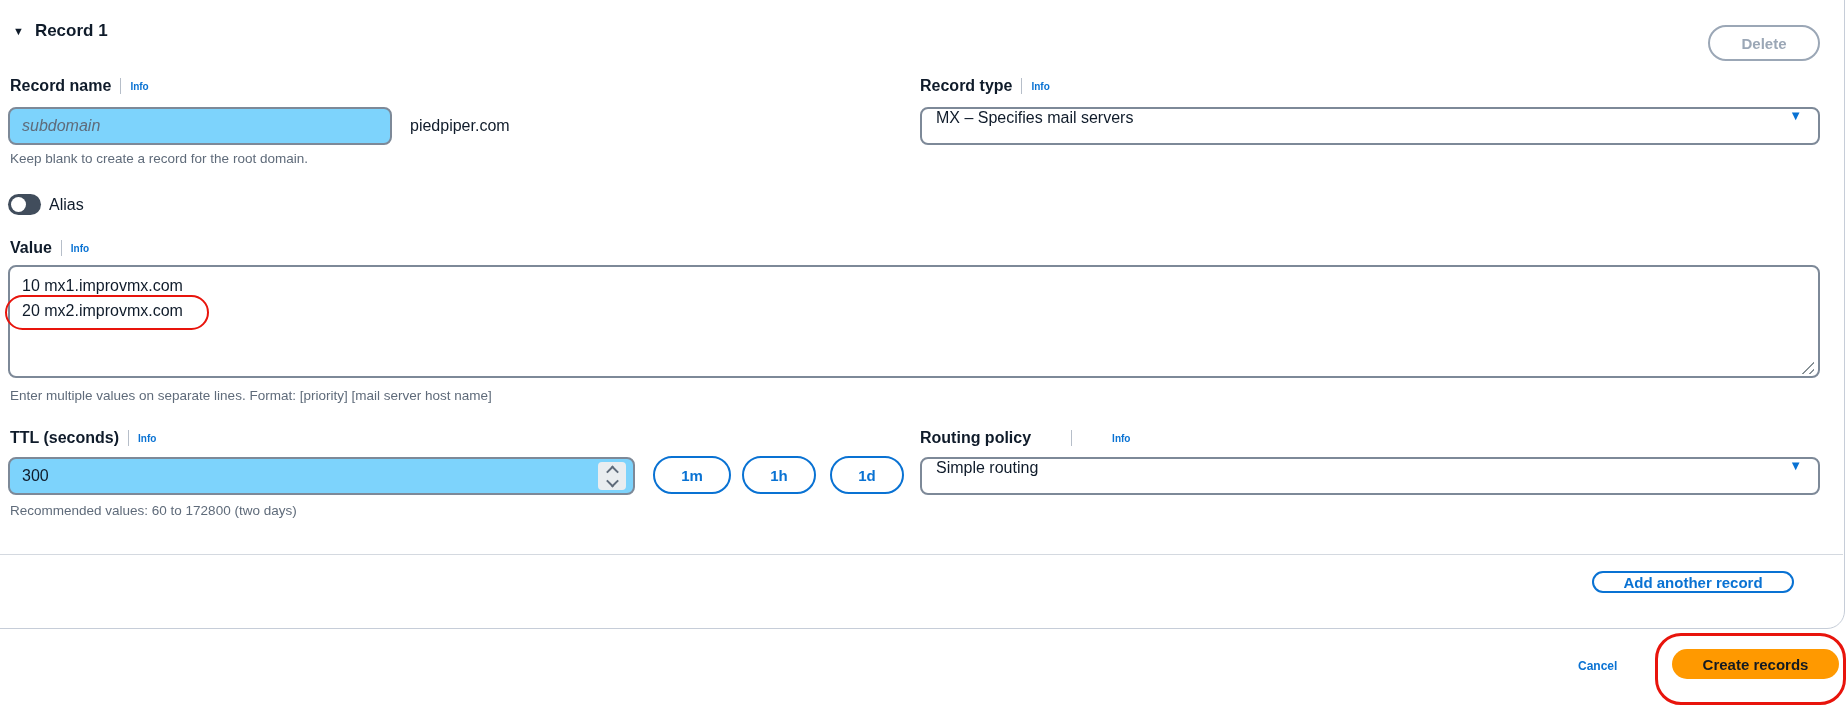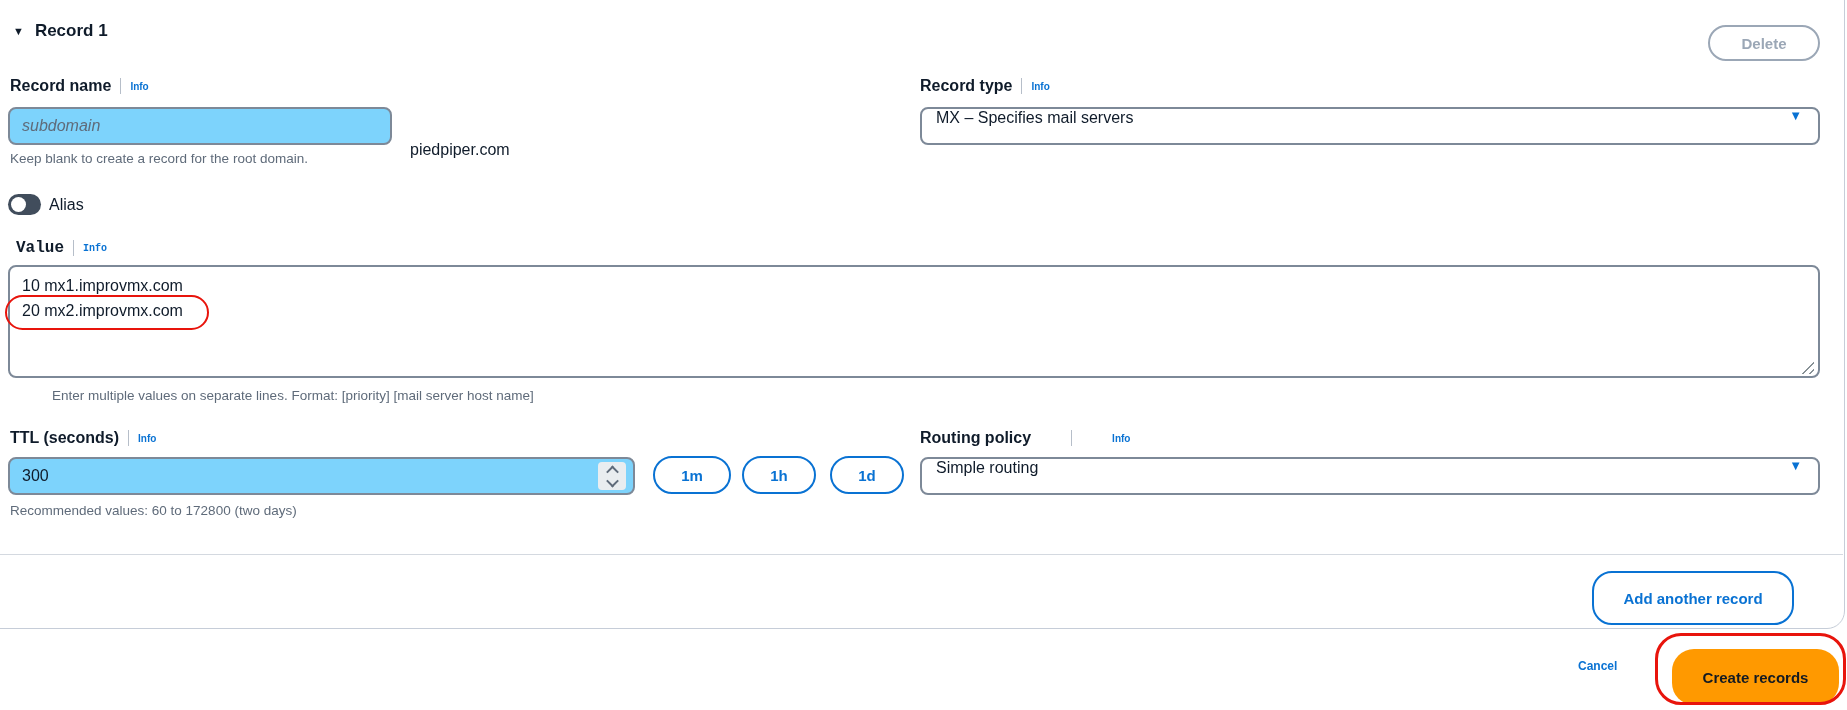--- a/index.html
+++ b/index.html
@@ -20,21 +20,21 @@
 
   .label-row{position:absolute;display:flex;align-items:center;gap:9px;height:20px;}
   .label{font-weight:bold;font-size:16px;color:#0f1b2a;white-space:nowrap;}
   .label-sep{width:1px;height:16px;background:#b6bec9;}
   .info-link{color:var(--accent-blue,#0972d3);font-weight:bold;font-size:10px;cursor:pointer;text-align:center;}
 
   .text-input{position:absolute;box-sizing:border-box;border:2px solid var(--border-gray,#7d8998);
        border-radius:8px;font-family:"Liberation Sans",sans-serif;font-size:16px;color:#0f1b2a;
        padding:0 12px;outline:none;background:#7dd3fc;}
   .text-input::placeholder{font-style:italic;color:var(--helper-gray,#5f6b7a);opacity:1;}
-  .suffix-text{position:absolute;font-size:16px;color:#0f1b2a;margin-top:24px;}
+  .suffix-text{position:absolute;font-size:16px;color:#0f1b2a;}
 
   .select{position:absolute;box-sizing:border-box;border:2px solid var(--border-gray,#7d8998);
        border-radius:8px;background:#fff;display:flex;align-items:flex-start;justify-content:space-between;
        padding:0 16px 0 14px;font-size:16px;cursor:pointer;}
   .caret{color:var(--accent-blue,#0972d3);font-size:13px;line-height:1;}
 
   .helper{position:absolute;font-size:13.5px;color:var(--helper-gray,#5f6b7a);white-space:nowrap;}
 
   .toggle{position:absolute;left:8px;top:194px;width:33px;height:21px;border-radius:11px;
        background:var(--toggle-dark,#414d5c);cursor:pointer;}
@@ -52,26 +52,26 @@
        border-radius:4px;display:flex;flex-direction:column;align-items:center;justify-content:center;
        gap:3px;cursor:pointer;}
   .chev{width:7px;height:7px;border-left:2px solid #5f6b7a;border-top:2px solid #5f6b7a;}
   .chev.up{transform:rotate(45deg) translate(1px,1px);}
   .chev.down{transform:rotate(225deg) translate(1px,1px);}
 
   .pill{position:absolute;top:456px;height:38px;box-sizing:border-box;border:2px solid var(--accent-blue,#0972d3);
        border-radius:20px;color:var(--accent-blue,#0972d3);font-weight:bold;font-size:15px;
        display:flex;align-items:center;justify-content:center;background:#fff;cursor:pointer;}
 
-  .add-btn{position:absolute;left:1592px;top:571px;width:202px;height:54px;
+  .add-btn{position:absolute;left:1592px;top:571px;width:202px;height:22px;
        border:2px solid var(--accent-blue,#0972d3);border-radius:20px;color:var(--accent-blue,#0972d3);}
 
   .cancel-link{position:absolute;left:1578px;top:659px;font-size:12px;font-weight:bold;
        color:var(--accent-blue,#0972d3);cursor:pointer;}
-  .create-btn{position:absolute;left:1672px;top:649px;width:167px;height:56px;border:none;
+  .create-btn{position:absolute;left:1672px;top:649px;width:167px;height:30px;border:none;
        background:var(--primary-orange,#ff9900);border-radius:22px;color:#131a22;}
 
   .annotation{position:absolute;border:3px solid var(--annotation-red,#e8140c);
        pointer-events:none;box-sizing:border-box;background:transparent;}
   .ann-value{left:5px;top:295px;width:204px;height:35px;border-width:2.5px;border-radius:18px;}
   .ann-create{left:1655px;top:633px;width:191px;height:72px;border-radius:26px;}
 </style>
 </head>
 <body>
 
@@ -101,30 +101,30 @@
   <div class="select" style="left:920px;top:107px;width:900px;height:38px;">
     <span>MX – Specifies mail servers</span>
     <span class="caret">▼</span>
   </div>
 
   <div class="toggle">
     <span class="knob"></span>
   </div>
   <span class="toggle-label">Alias</span>
 
-  <div class="label-row" style="left:16px;top:238px;font-family:Liberation Mono, monospace;">
+  <div class="label-row" style="left:10px;top:238px;">
     <span class="label">Value</span>
     <span class="label-sep"></span>
     <span class="info-link">Info</span>
   </div>
   <textarea class="value-area" style="">10 mx1.improvmx.com
 20 mx2.improvmx.com</textarea>
   <div class="resize-handle"></div>
   <div class="annotation ann-value"></div>
-  <div class="helper" style="left:10px;top:388px;margin-left:42px;">Enter multiple values on separate lines. Format: [priority] [mail server host name]</div>
+  <div class="helper" style="left:10px;top:388px;">Enter multiple values on separate lines. Format: [priority] [mail server host name]</div>
 
   <div class="label-row" style="left:10px;top:428px;">
     <span class="label">TTL (seconds)</span>
     <span class="label-sep"></span>
     <span class="info-link">Info</span>
   </div>
   <input class="text-input" style="left: 8px; top: 457px; width: 627px; height: 38px;" type="text" value="300">
   <div class="stepper">
     <span class="chev up"></span>
     <span class="chev down"></span>

